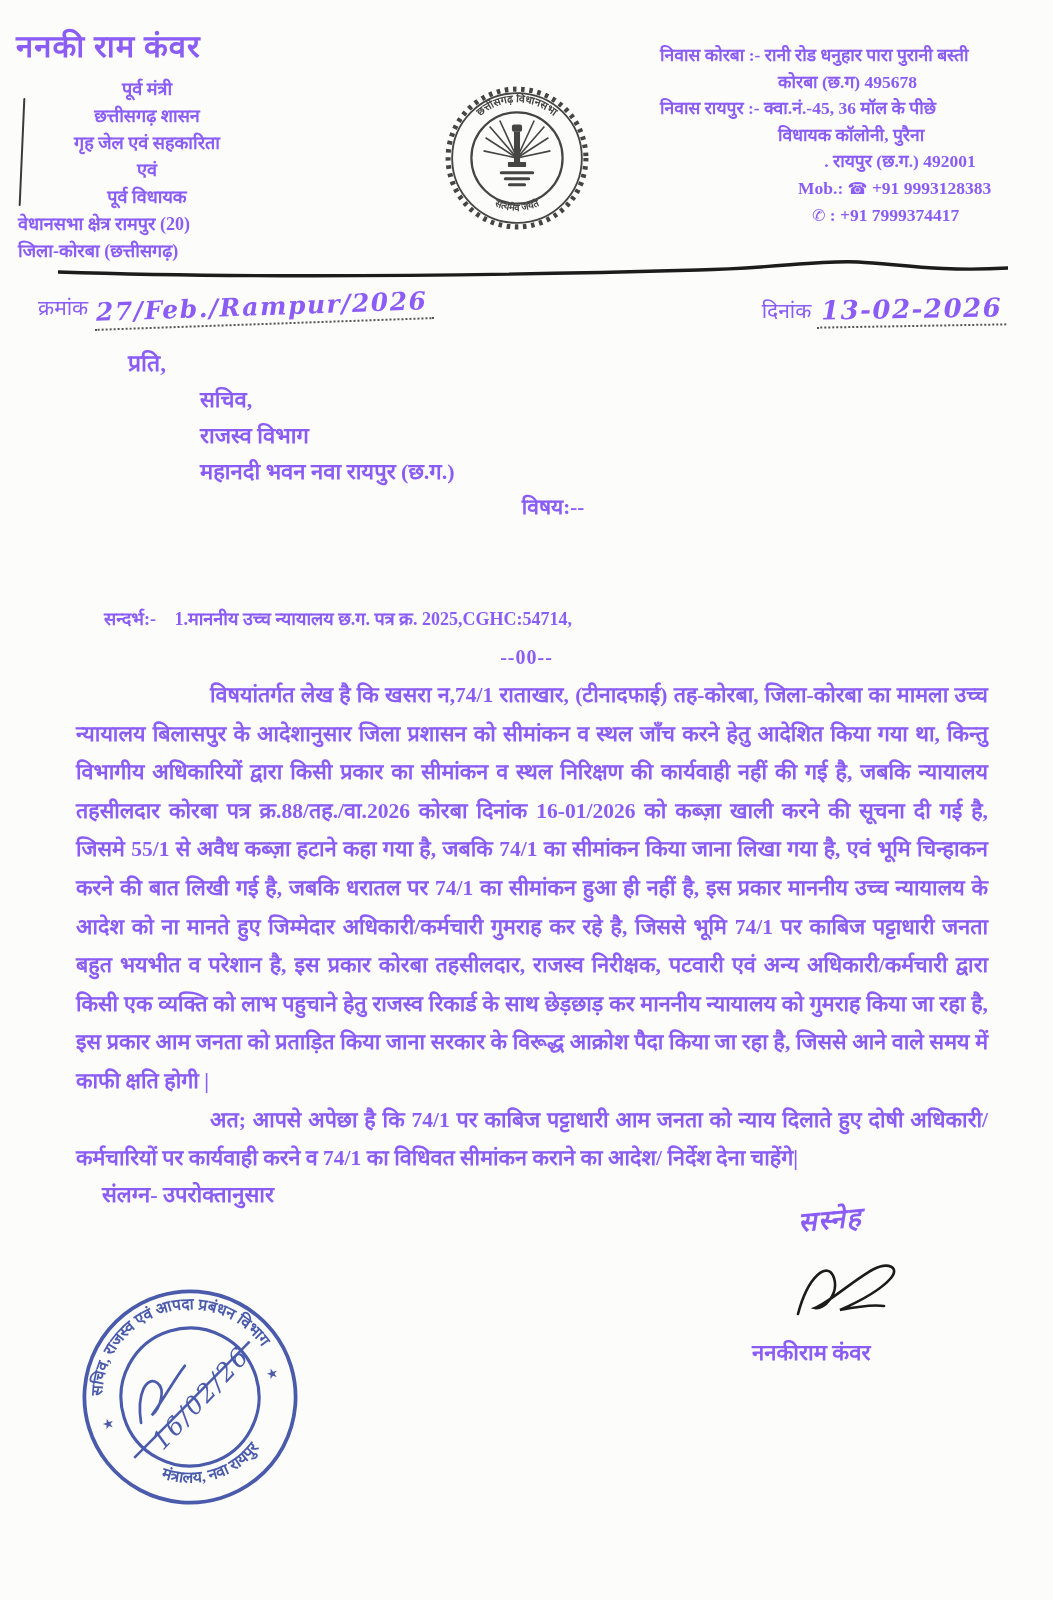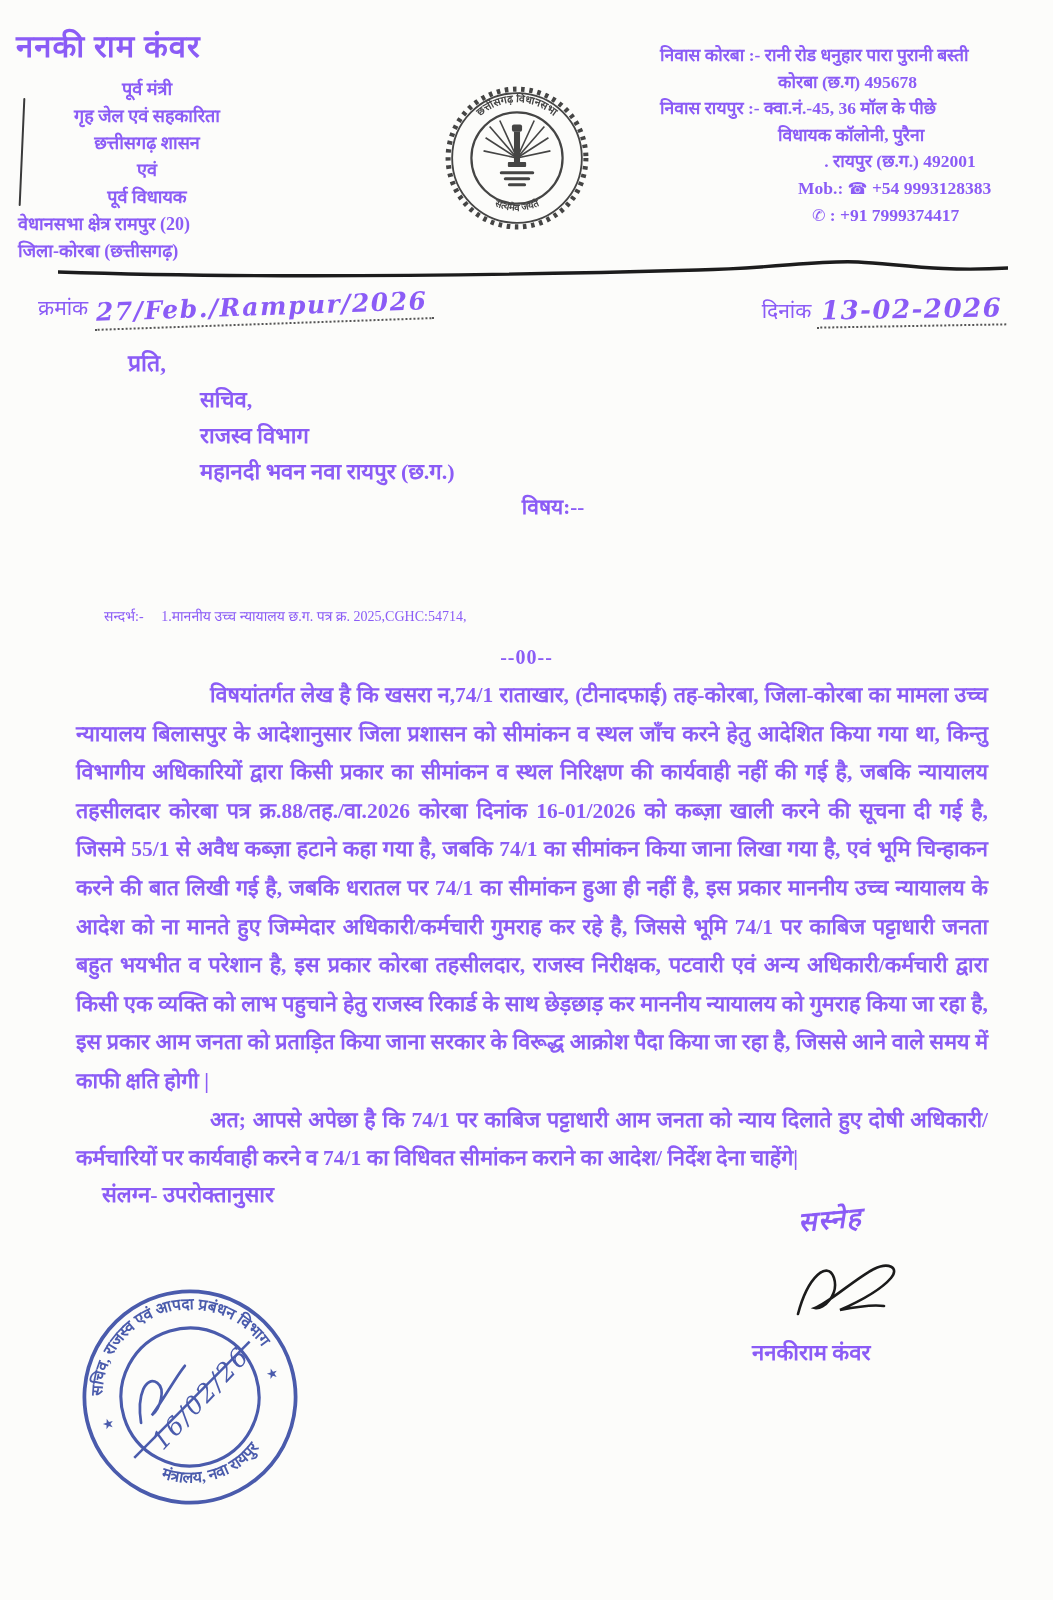--- a/index.html
+++ b/index.html
@@ -34,21 +34,21 @@
   .ref-value{display:inline-block;font-size:25px;transform:rotate(-2deg);border-bottom:2px dotted #555;padding:0 6px 2px 2px;}
   .date-wrap{position:absolute;right:12px;top:2px;white-space:nowrap;}
   .date-value{display:inline-block;font-size:26px;transform:rotate(-1deg);border-bottom:2px dotted #555;padding:0 4px 1px 4px;}
   
   .to-word{position:absolute;left:128px;top:346px;font-size:23px;font-weight:bold;}
   .to-lines{position:absolute;left:200px;top:382px;font-size:22px;font-weight:bold;line-height:36px;}
   
   .subject{position:absolute;left:108px;top:486px;width:890px;display:flex;gap:14px;justify-content:center;}
   .subject-label{font-size:21px;font-weight:bold;white-space:nowrap;line-height:43px;}
   .subject-text{font-size:21.5px;font-weight:bold;line-height:43px;width:792px;text-align:left;}
-  .reference{position:absolute;left:104px;top:606px;font-size:14px;font-weight:normal;white-space:nowrap;}
+  .reference{position:absolute;left:104px;top:606px;font-size:18px;font-weight:bold;white-space:nowrap;}
   .reference .ref-txt{margin-left:14px;}
   .separator{position:absolute;left:0;top:646px;width:100%;text-align:center;font-size:20px;font-weight:bold;letter-spacing:1px;}
   
   .body-text{position:absolute;left:76px;top:676px;width:912px;font-size:21.5px;font-weight:bold;line-height:38.6px;text-align:justify;}
   .body-text p{margin:0;text-indent:134px;}
   
   .closing-salutation{position:absolute;left:798px;top:1200px;font-size:27px;transform:rotate(-5deg);}
   .signature{position:absolute;left:788px;top:1242px;width:140px;height:100px;}
   .closing-name{position:absolute;left:752px;top:1336px;font-size:22px;font-weight:bold;}
   .enclosure{position:absolute;left:102px;top:1178px;font-size:22px;font-weight:bold;}
@@ -57,22 +57,22 @@
 </style>
 </head>
 <body>
 
 <div class="page">
 
   <div class="lh-left">
     <div class="lh-name">ननकी राम कंवर</div>
     <div class="lh-titles">
       <div>पूर्व मंत्री</div>
+      <div>छत्तीसगढ़ शासन</div>
       <div>गृह जेल एवं सहकारिता</div>
-      <div>छत्तीसगढ़ शासन</div>
       <div>एवं</div>
       <div>पूर्व विधायक</div>
       <div class="wide">वेधानसभा क्षेत्र रामपुर (20)</div>
       <div class="wide">जिला-कोरबा (छत्तीसगढ़)</div>
     </div>
   </div>
   <div class="scan-bracket"></div>
 
   <div class="seal">
     <svg width="158" height="152" viewBox="0 0 150 150">
@@ -112,21 +112,21 @@
 
   <div class="lh-right">
     <div>निवास कोरबा :- रानी रोड धनुहार पारा पुरानी बस्ती</div>
     <div class="i1">कोरबा (छ.ग) 495678</div>
     <div>निवास रायपुर :- क्वा.नं.-45, 36 मॉल के पीछे</div>
     <div class="i2">विधायक कॉलोनी, पुरैना</div>
     <div class="i3">. रायपुर (छ.ग.) 492001</div>
     <div class="i4">
       <span>Mob.:</span>
       <span class="phone-glyph">☎</span>
-      <span>+54 9993128383</span>
+      <span>+91 9993128383</span>
     </div>
     <div class="i5">
       <span class="phone-glyph">✆</span>
       <span>:</span>
       <span>+91 7999374417</span>
     </div>
   </div>
 
   <div class="rule">
     <svg width="950" height="22" viewBox="0 0 950 22">

